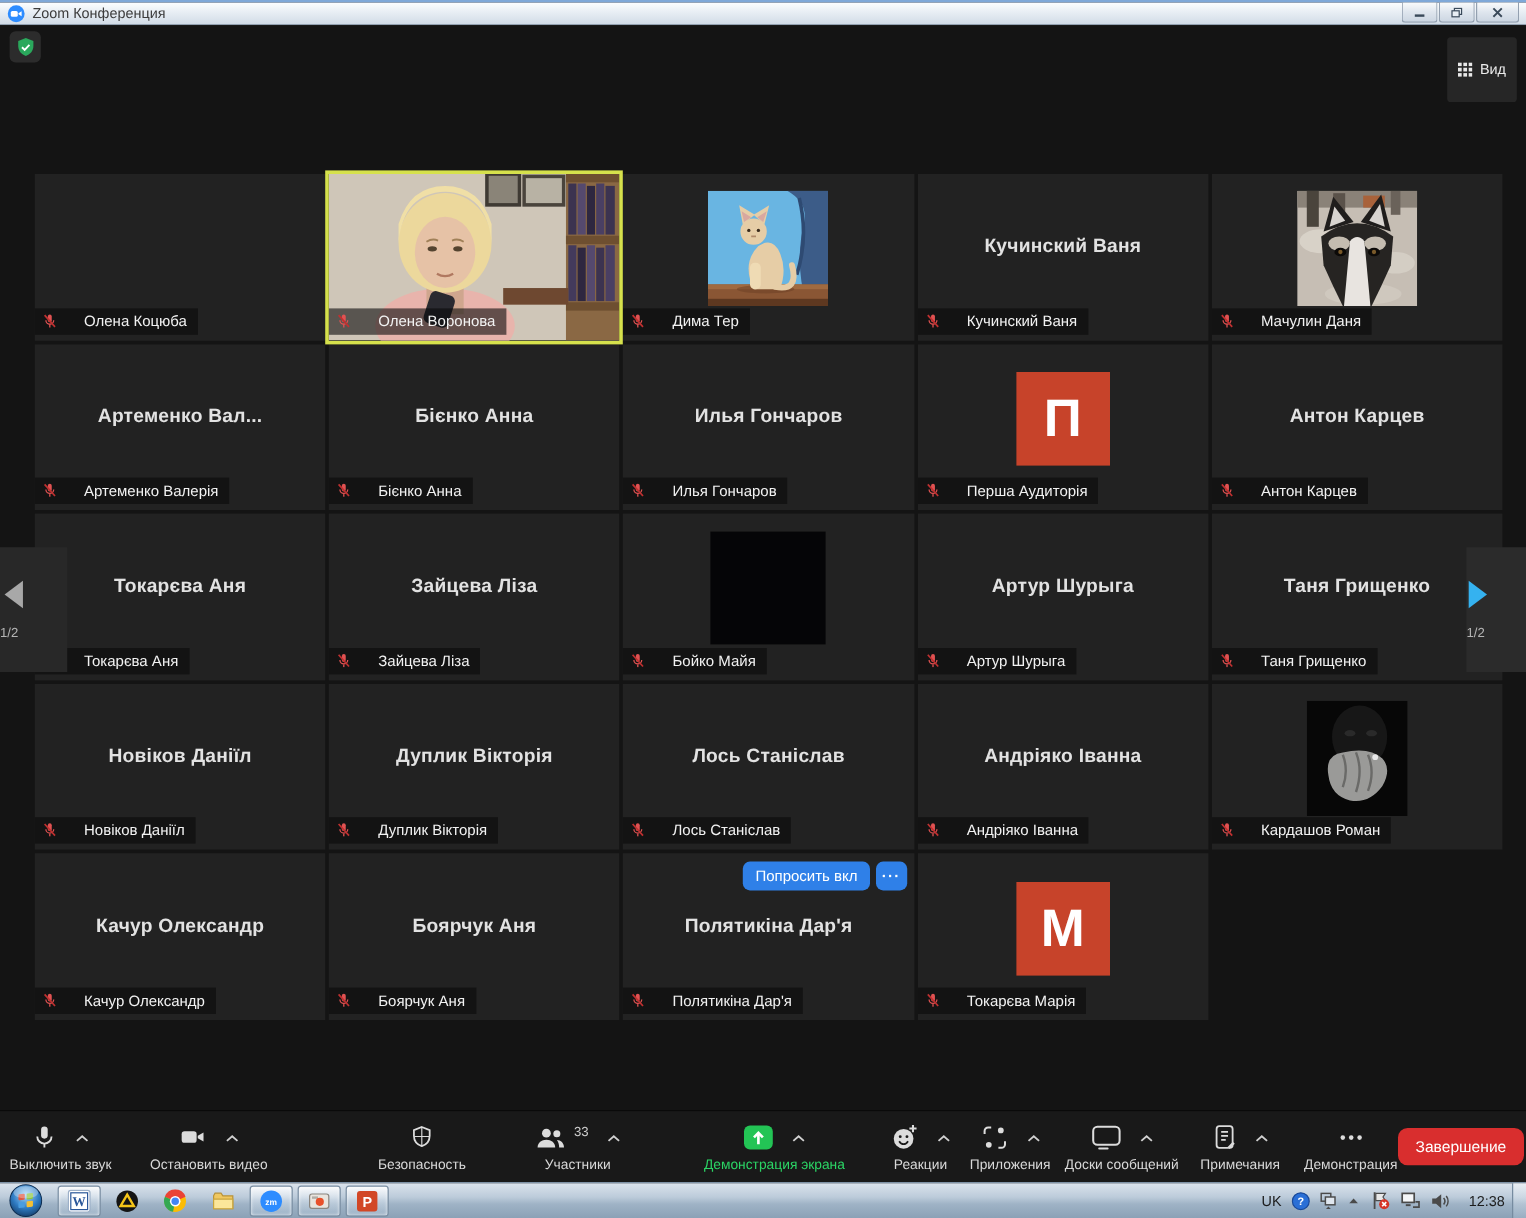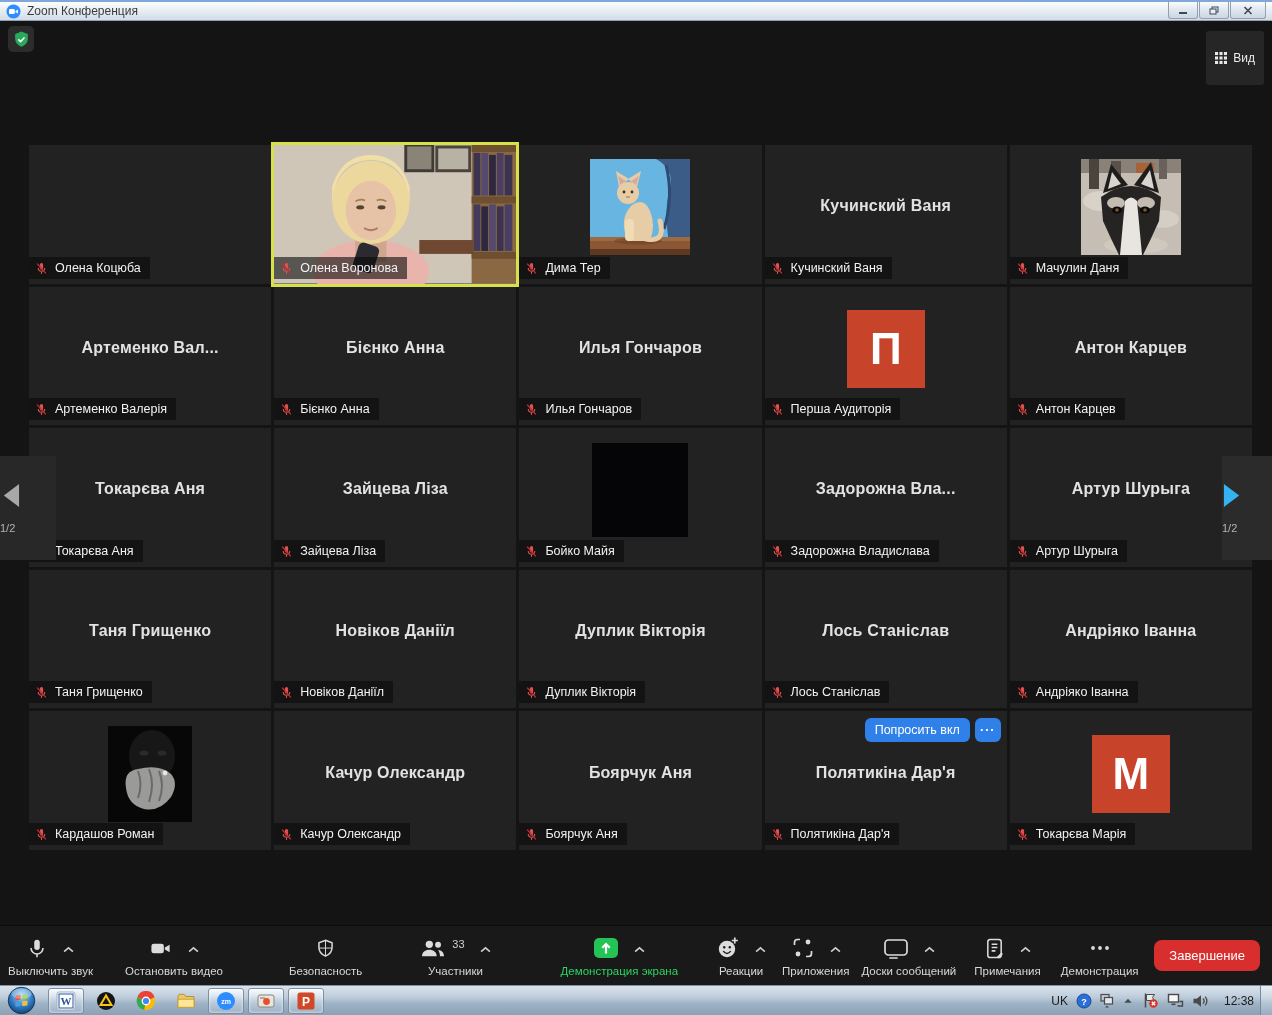--- a/index.html
+++ b/index.html
@@ -31,21 +31,21 @@
 .tile.active{box-shadow:0 0 0 3px #d6e14c;z-index:2}
 .vidwrap{position:absolute;inset:0}
 .vidwrap svg{width:100%;height:100%;display:block}
 .center-name{position:absolute;top:0;left:0;right:0;bottom:16px;display:flex;align-items:center;justify-content:center;
  font-size:16px;font-weight:bold;color:#e2e2e2;letter-spacing:.2px;text-align:center;padding:0 10px}
 .avatar-wrap{position:absolute;inset:0 0 14px 0;display:flex;align-items:center;justify-content:center}
 .letter-avatar{width:78px;height:78px;background:#c7432a;color:#fff;font-size:44px;font-weight:bold;
  display:flex;align-items:center;justify-content:center}
 .black-avatar{width:96px;height:94px;background:#050507}
 .img-avatar svg{display:block}
-.name-label{position:absolute;left:0;bottom:5px;display:flex;align-items:flex-end;gap:7px;
+.name-label{position:absolute;left:0;bottom:5px;display:flex;align-items:flex-start;gap:22px;
  background:rgba(10,10,10,.6);padding:4px 9px 4px 6px;font-size:12.5px;color:#f2f2f2;white-space:nowrap;max-width:96%}
 .mic-ico{display:flex}
 .ask-btns{position:absolute;top:7px;right:6px;display:flex;gap:5px;z-index:3}
 .ask-btn{background:#2f80e8;color:#fff;font-size:12.5px;padding:5px 10px;border-radius:6px;border:none;font-family:inherit}
 .ask-more{width:26px;padding:5px 0;font-weight:bold;letter-spacing:1px}
 
 
 .page-nav{position:absolute;top:435px;width:56px;height:104px;background:#282828;display:flex;flex-direction:column;
  align-items:flex-start;justify-content:center;gap:13px;z-index:3}
 .page-nav.left{left:0}
@@ -55,21 +55,21 @@
 
 .toolbar{position:absolute;top:925px;left:0;width:100%;height:60px;background:#191919;display:flex;align-items:center;border-top:1px solid #0a0a0a}
 .tb-items{display:flex;align-items:center;height:100%}
 .tb-item{display:flex;flex-direction:column;align-items:center;color:#d8d8d8;font-size:11.5px}
 .tb-top{height:30px;display:flex;align-items:center;gap:15px}
 .tb-count{font-size:11px;color:#cfcfcf;margin-left:-9px;align-self:flex-start;margin-top:4px}
 .tb-label{margin-top:1px;white-space:nowrap}
 .tb-item.accent .tb-label{color:#2bd465}
 .tb-items>.tb-item:nth-child(1){margin-left:8px}
 .tb-items>.tb-item:nth-child(2){margin-left:32px}
-.tb-items>.tb-item:nth-child(3){margin-left:66px}
+.tb-items>.tb-item:nth-child(3){margin-left:92px}
 .tb-items>.tb-item:nth-child(4){margin-left:58px}
 .tb-items>.tb-item:nth-child(5){margin-left:70px}
 .tb-items>.tb-item:nth-child(6){margin-left:38px}
 .tb-items>.tb-item:nth-child(7){margin-left:16px}
 .tb-items>.tb-item:nth-child(8){margin-left:12px}
 .tb-items>.tb-item:nth-child(9){margin-left:18px}
 .tb-items>.tb-item:nth-child(10){margin-left:20px}
 .end-btn{margin-left:auto;margin-right:12px;background:#d92e2e;color:#fff;font-size:13px;padding:8px 15px;
  border-radius:8px;border:none;font-family:inherit}
 
@@ -430,36 +430,20 @@
                 <path d="M5 11a7 7 0 0 0 14 0h-2a5 5 0 0 1-10 0z"></path>
                 <rect x="11" y="18" width="2" height="4"></rect>
               </g>
               <line x1="4" y1="3" x2="20" y2="21" stroke="#c03030" stroke-width="2.6"></line>
             </svg>
           </span>
           <span>Бойко Майя</span>
         </div>
       </div>
       <div class="tile">
-        <div class="center-name">Задорожна Вла...</div>
-        <div class="name-label">
-          <span class="mic-ico">
-            <svg width="13" height="13" viewBox="0 0 24 24">
-              <g fill="#e05252">
-                <rect x="9" y="2" width="6" height="12" rx="3"></rect>
-                <path d="M5 11a7 7 0 0 0 14 0h-2a5 5 0 0 1-10 0z"></path>
-                <rect x="11" y="18" width="2" height="4"></rect>
-              </g>
-              <line x1="4" y1="3" x2="20" y2="21" stroke="#c03030" stroke-width="2.6"></line>
-            </svg>
-          </span>
-          <span>Задорожна Владислава</span>
-        </div>
-      </div>
-      <div class="tile">
         <div class="center-name">Артур Шурыга</div>
         <div class="name-label">
           <span class="mic-ico">
             <svg width="13" height="13" viewBox="0 0 24 24">
               <g fill="#e05252">
                 <rect x="9" y="2" width="6" height="12" rx="3"></rect>
                 <path d="M5 11a7 7 0 0 0 14 0h-2a5 5 0 0 1-10 0z"></path>
                 <rect x="11" y="18" width="2" height="4"></rect>
               </g>
               <line x1="4" y1="3" x2="20" y2="21" stroke="#c03030" stroke-width="2.6"></line>

